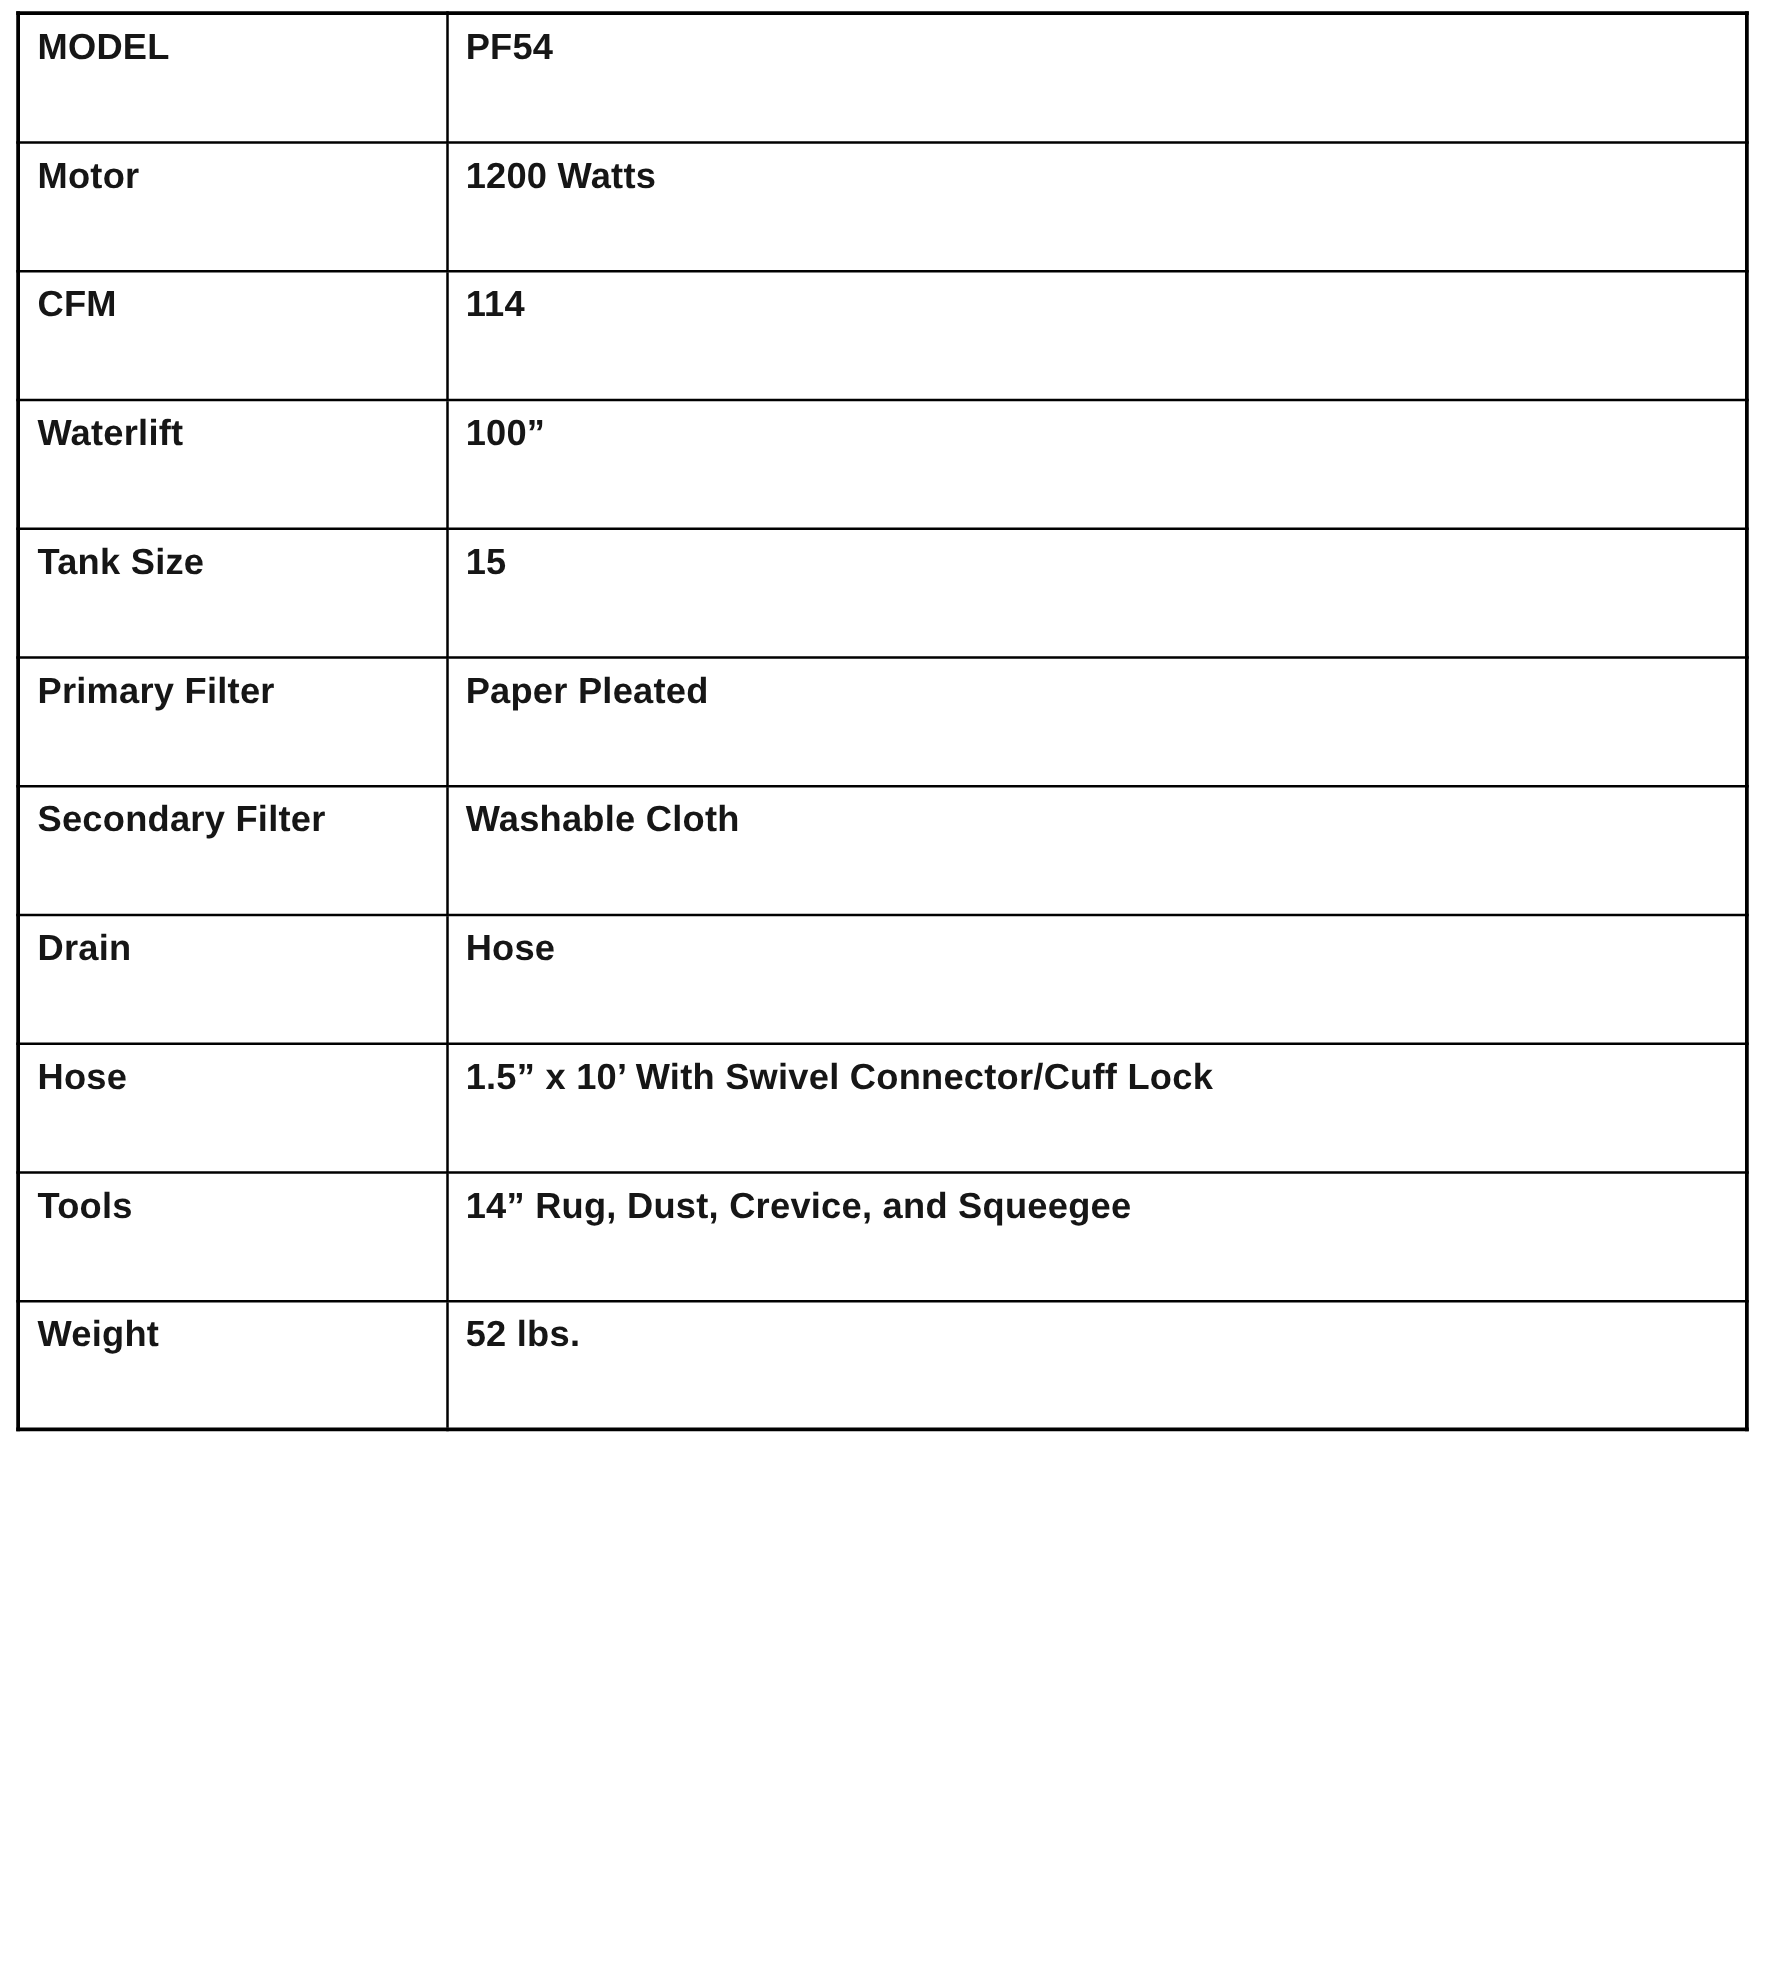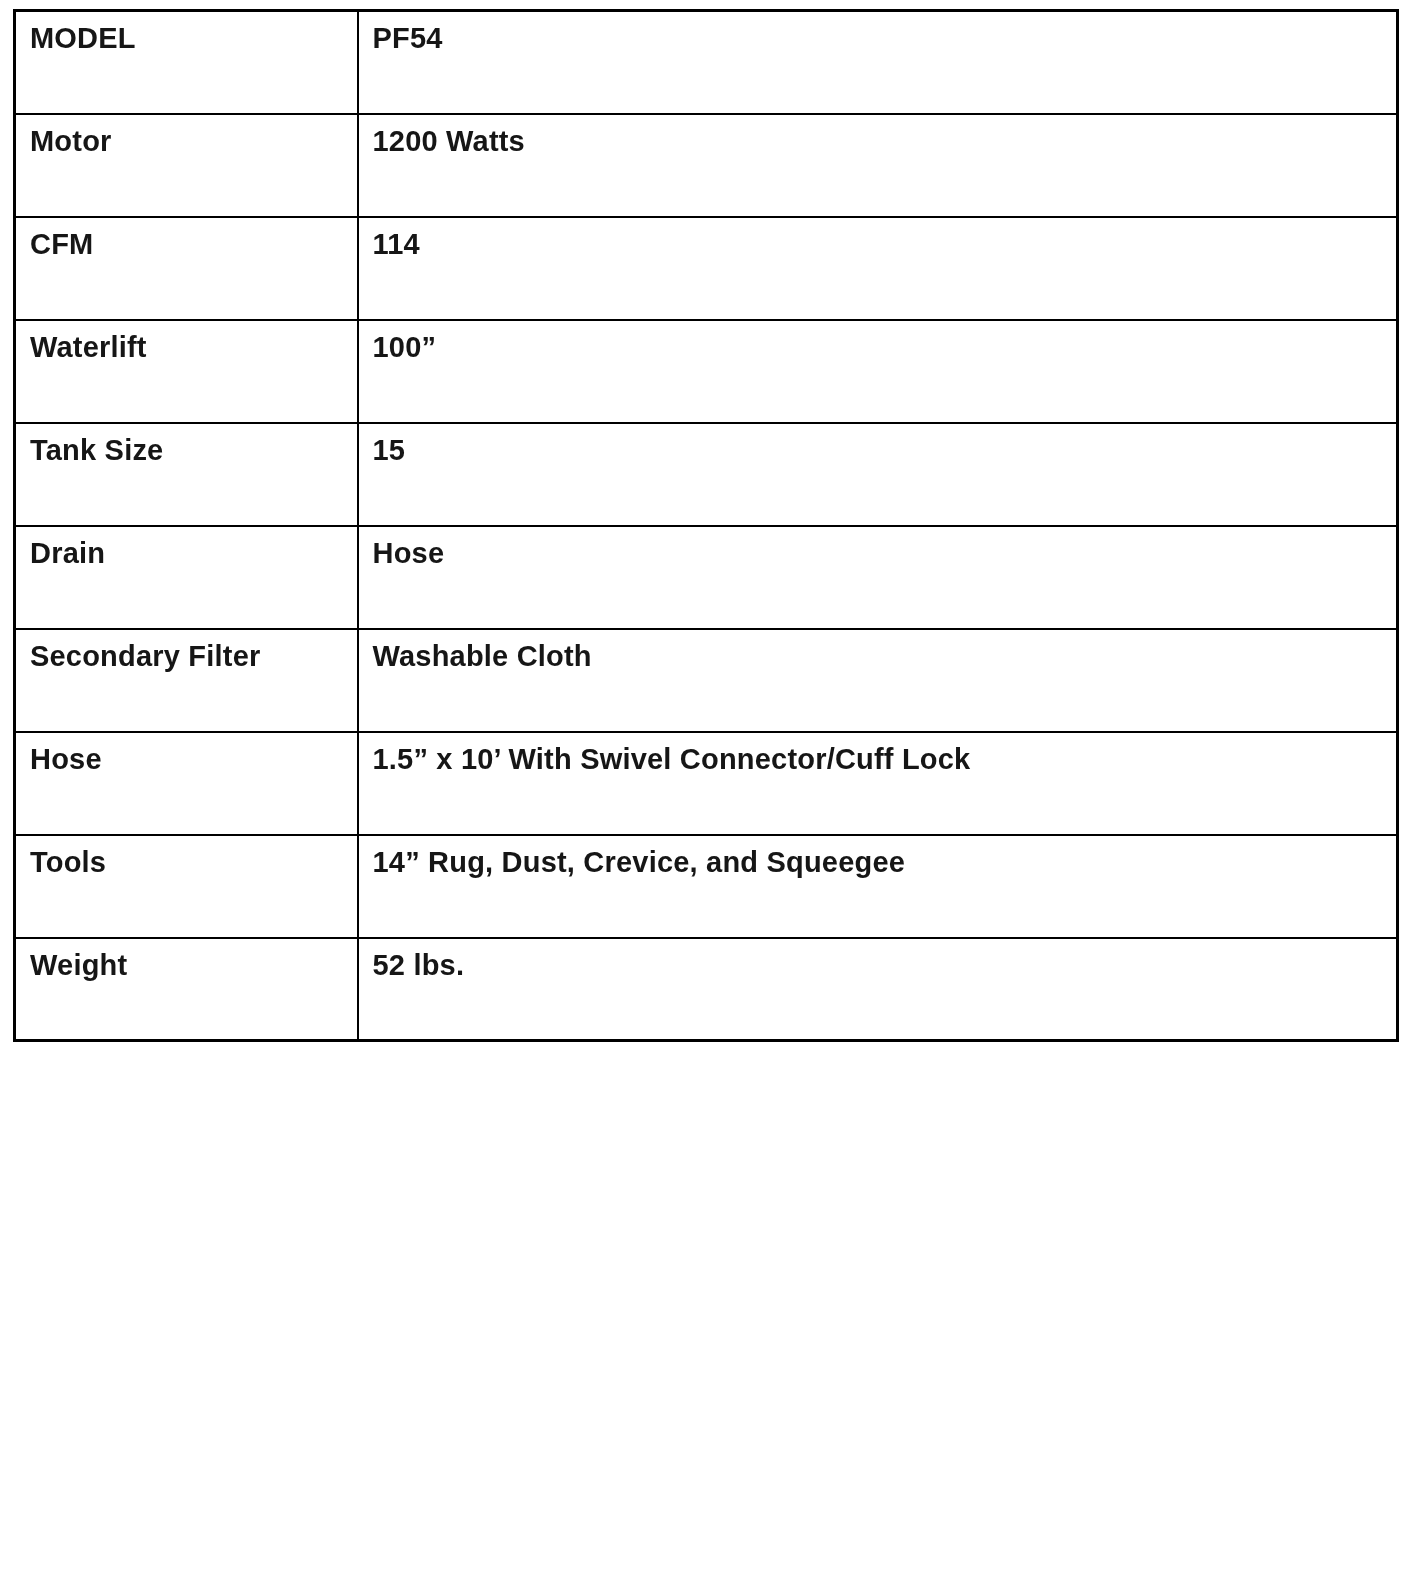--- a/index.html
+++ b/index.html
@@ -61,26 +61,30 @@
       </tr>
       <tr>
         <td>Waterlift</td>
         <td>100”</td>
       </tr>
       <tr>
         <td>Tank Size</td>
         <td>15</td>
       </tr>
       <tr>
-        <td>Drain</td>
-        <td>Hose</td>
+        <td>Primary Filter</td>
+        <td>Paper Pleated</td>
       </tr>
       <tr>
         <td>Secondary Filter</td>
         <td>Washable Cloth</td>
+      </tr>
+      <tr>
+        <td>Drain</td>
+        <td>Hose</td>
       </tr>
       <tr>
         <td>Hose</td>
         <td>1.5” x 10’ With Swivel Connector/Cuff Lock</td>
       </tr>
       <tr>
         <td>Tools</td>
         <td>14” Rug, Dust, Crevice, and Squeegee</td>
       </tr>
       <tr>

